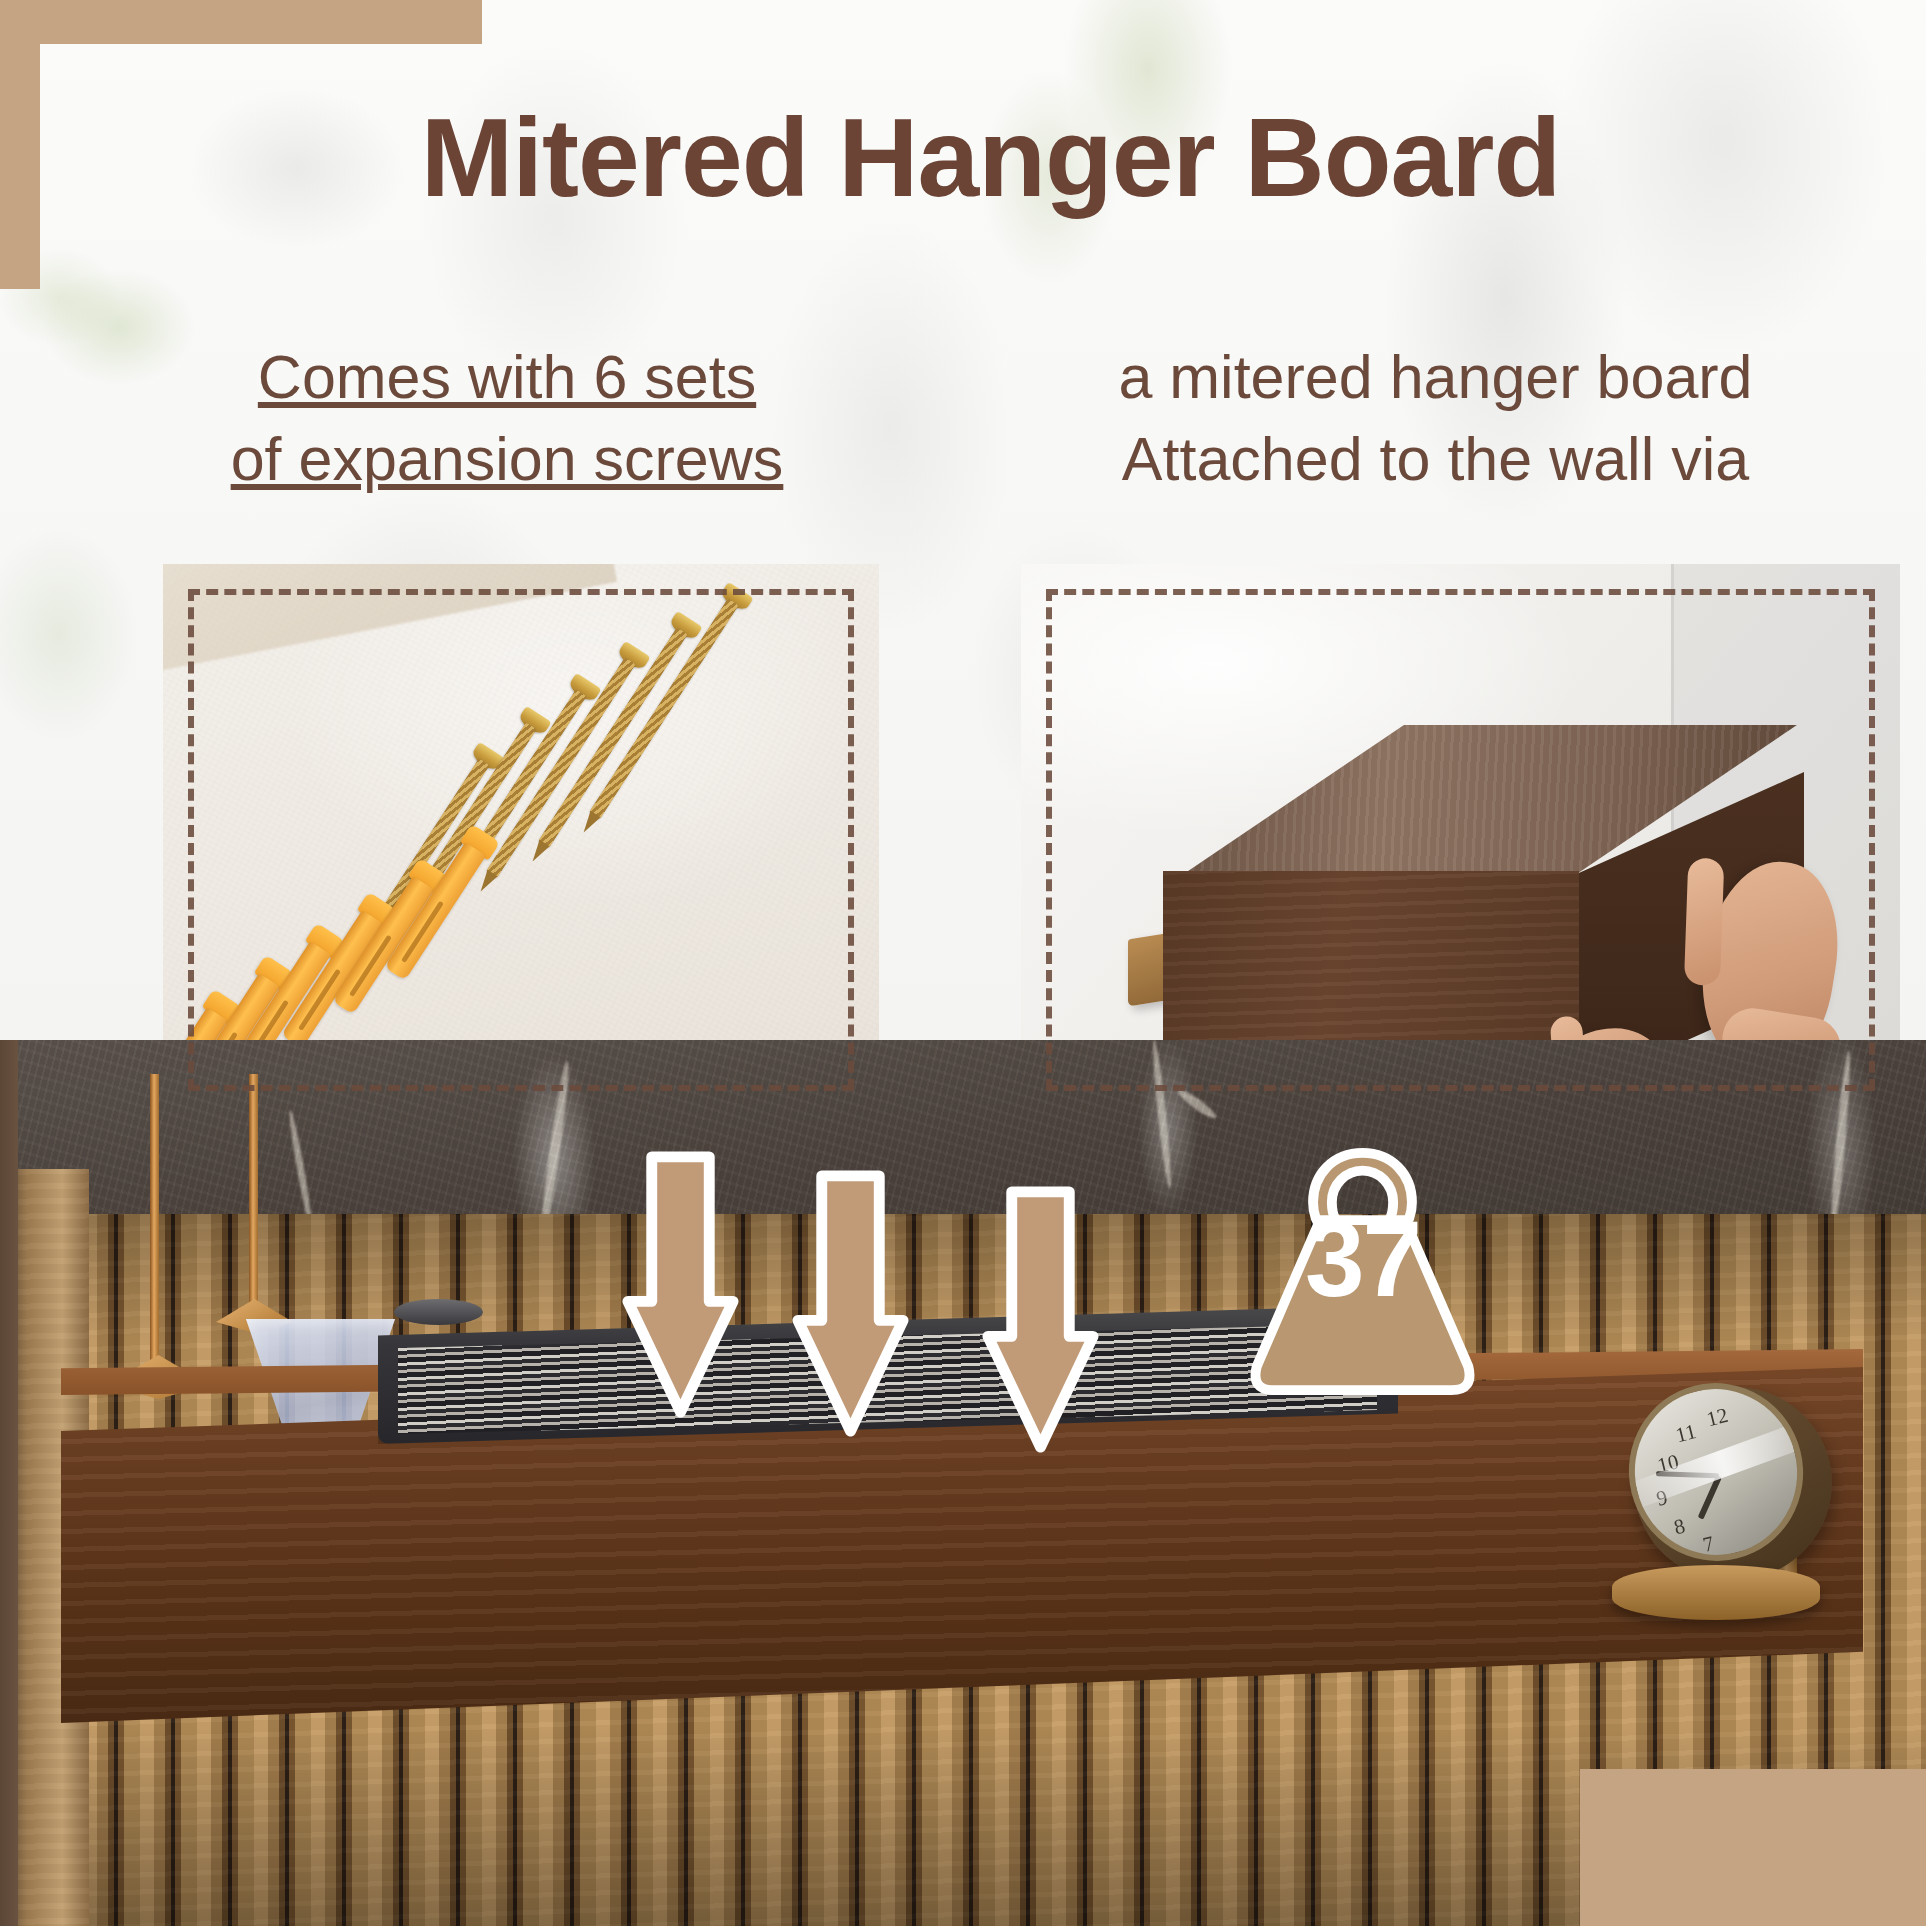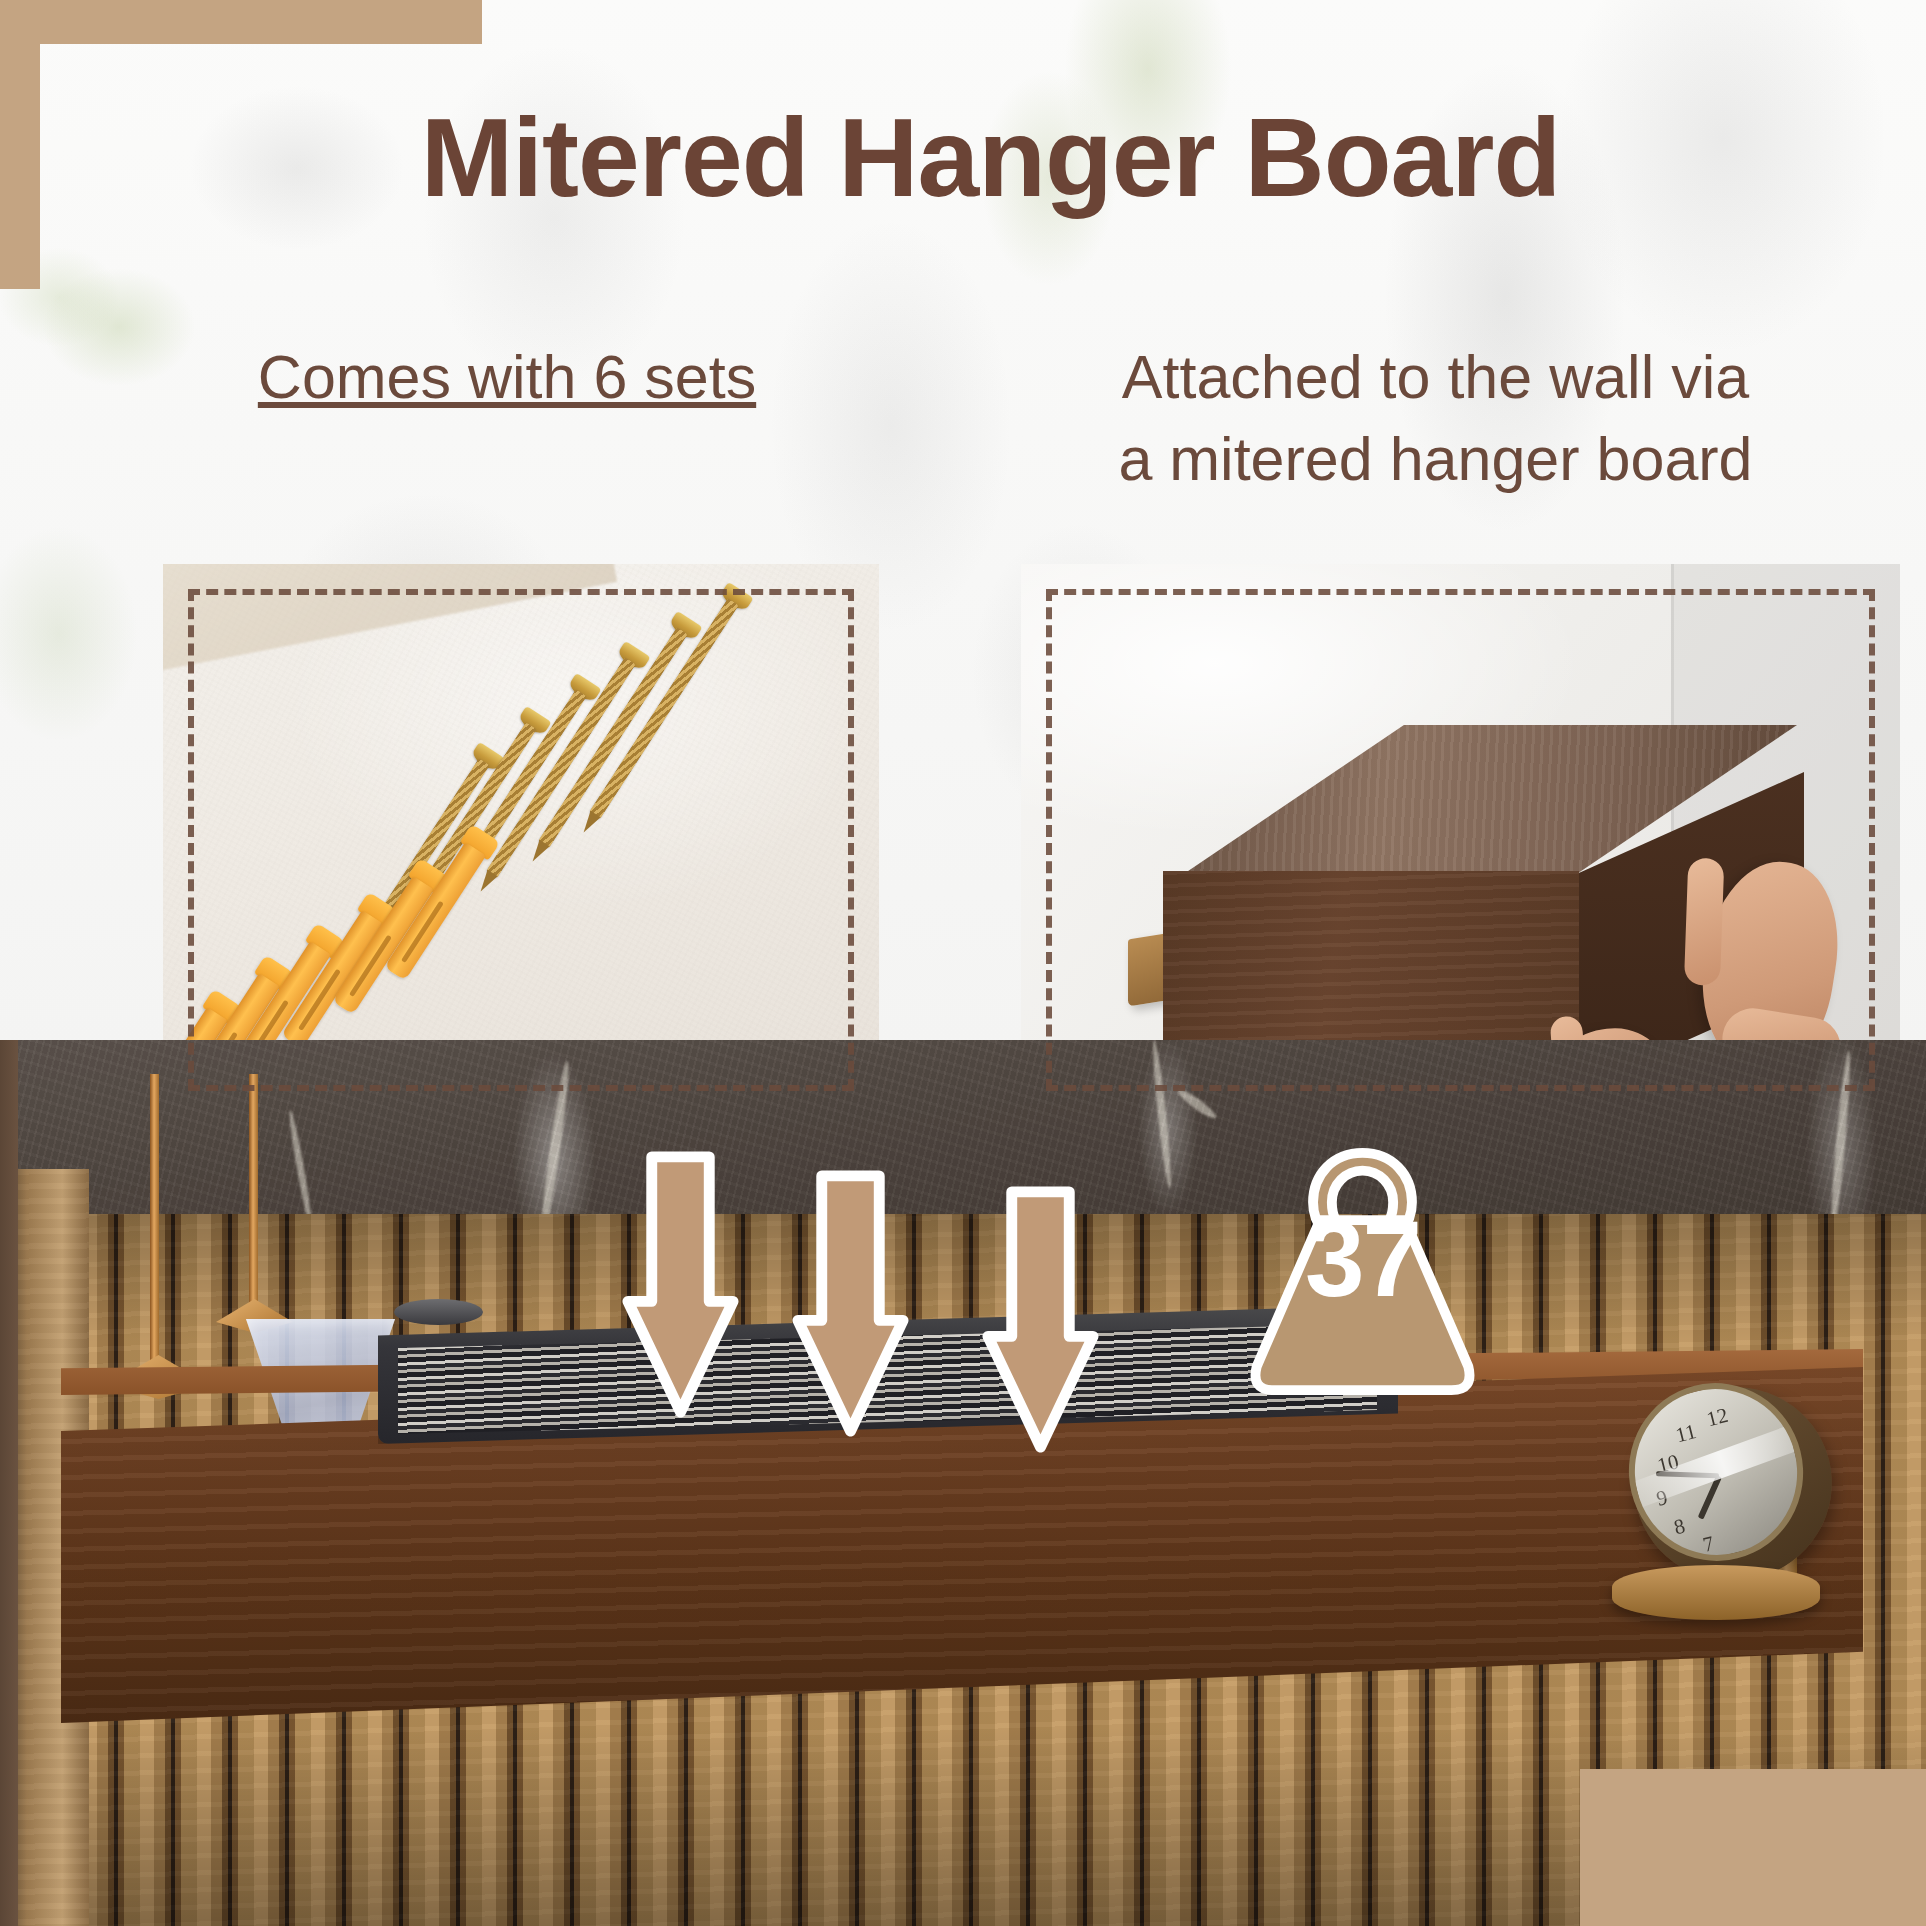--- a/index.html
+++ b/index.html
@@ -215,24 +215,25 @@
 
   <div class="topbg"></div>
 
   <div class="corner-h" style="background:#c4a482;"></div>
   <div class="corner-v" style="background:#c4a482;"></div>
 
   <div class="title" style="color:#6b4436;">Mitered Hanger Board</div>
 
   <div class="cap cap-l" style="color:#6b4a3c;text-decoration:underline;">
     <div>Comes with 6 sets</div>
+    <div>of expansion screws</div>
   </div>
   <div class="cap cap-r" style="color:#6b4a3c;">
+    <div>a mitered hanger board</div>
     <div>Attached to the wall via</div>
-    <div>a mitered hanger board</div>
   </div>
 
   <div class="panel panel-l">
     <div class="paper"></div>
     <div class="paper-edge"></div>
 
     <div class="screw" style="left:329px;top:186px;transform:rotate(33deg);">
       <div class="head"></div>
       <div class="shaft" style="height:230px;"></div>
       <div class="tip" style="top:242px;"></div>

